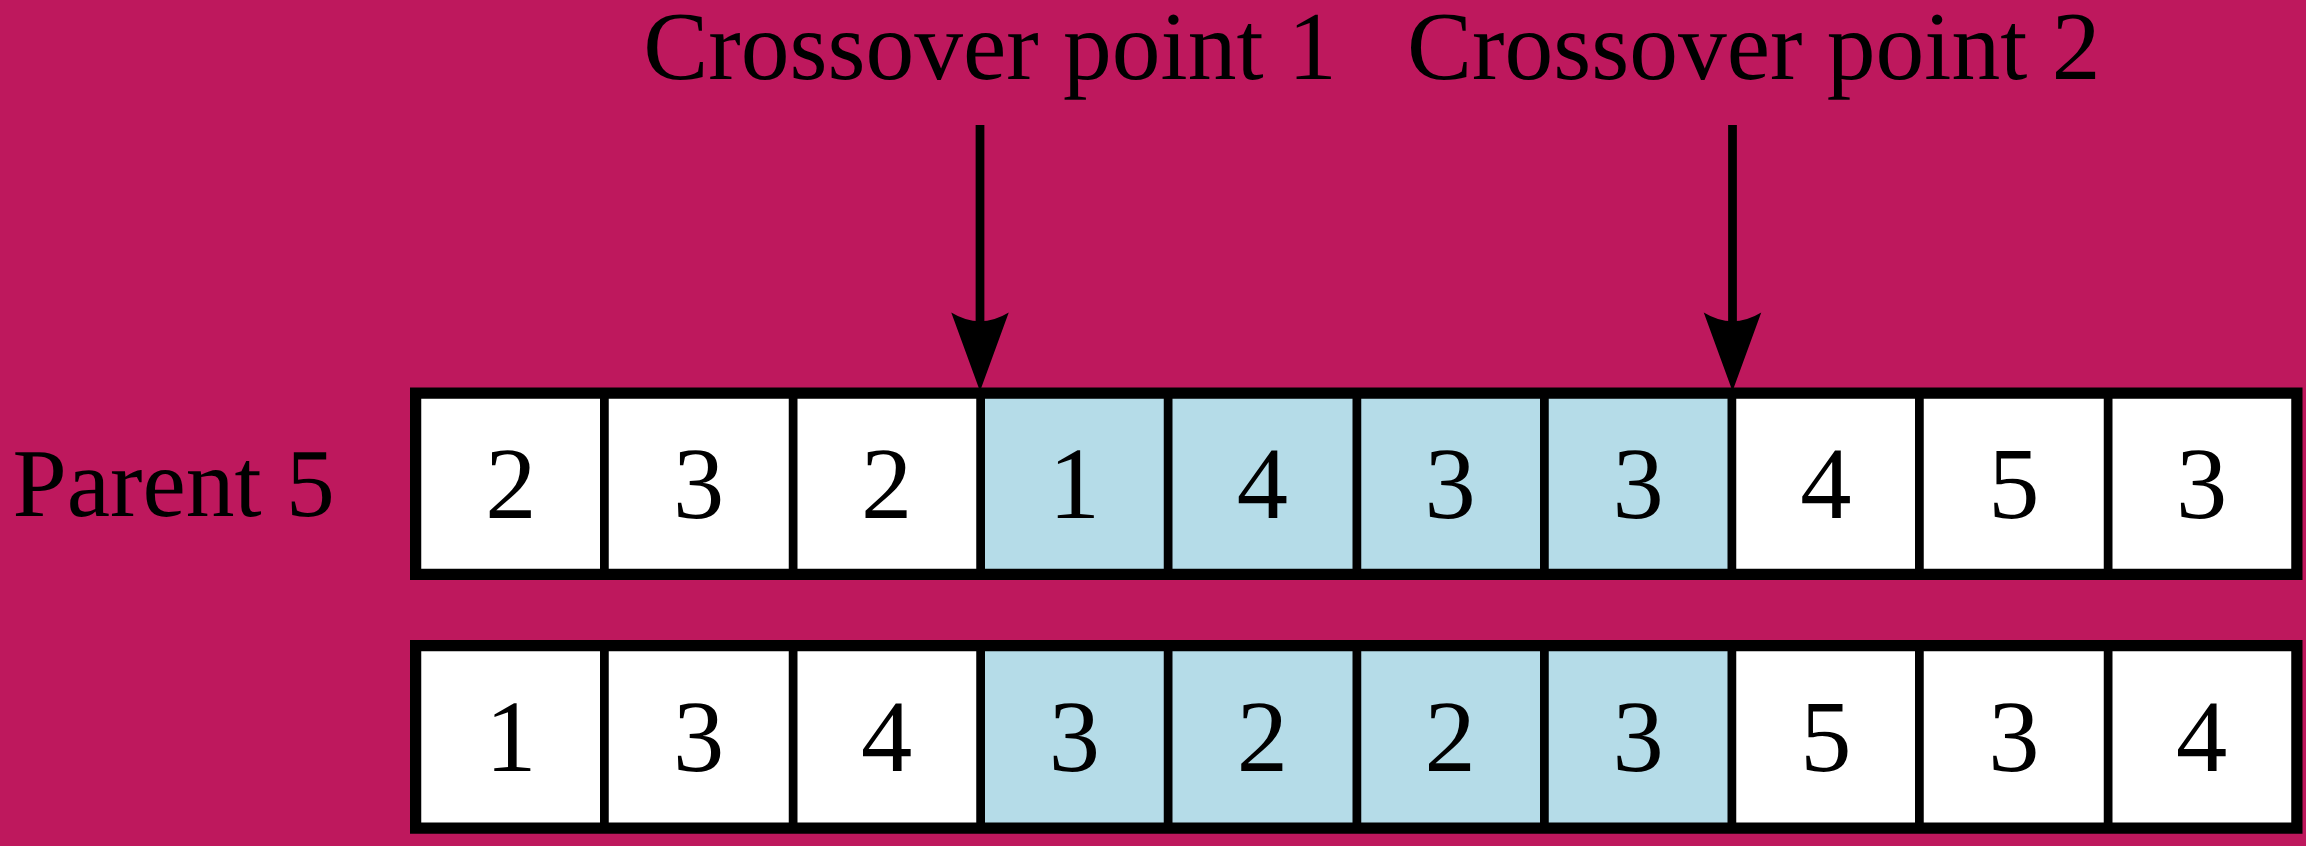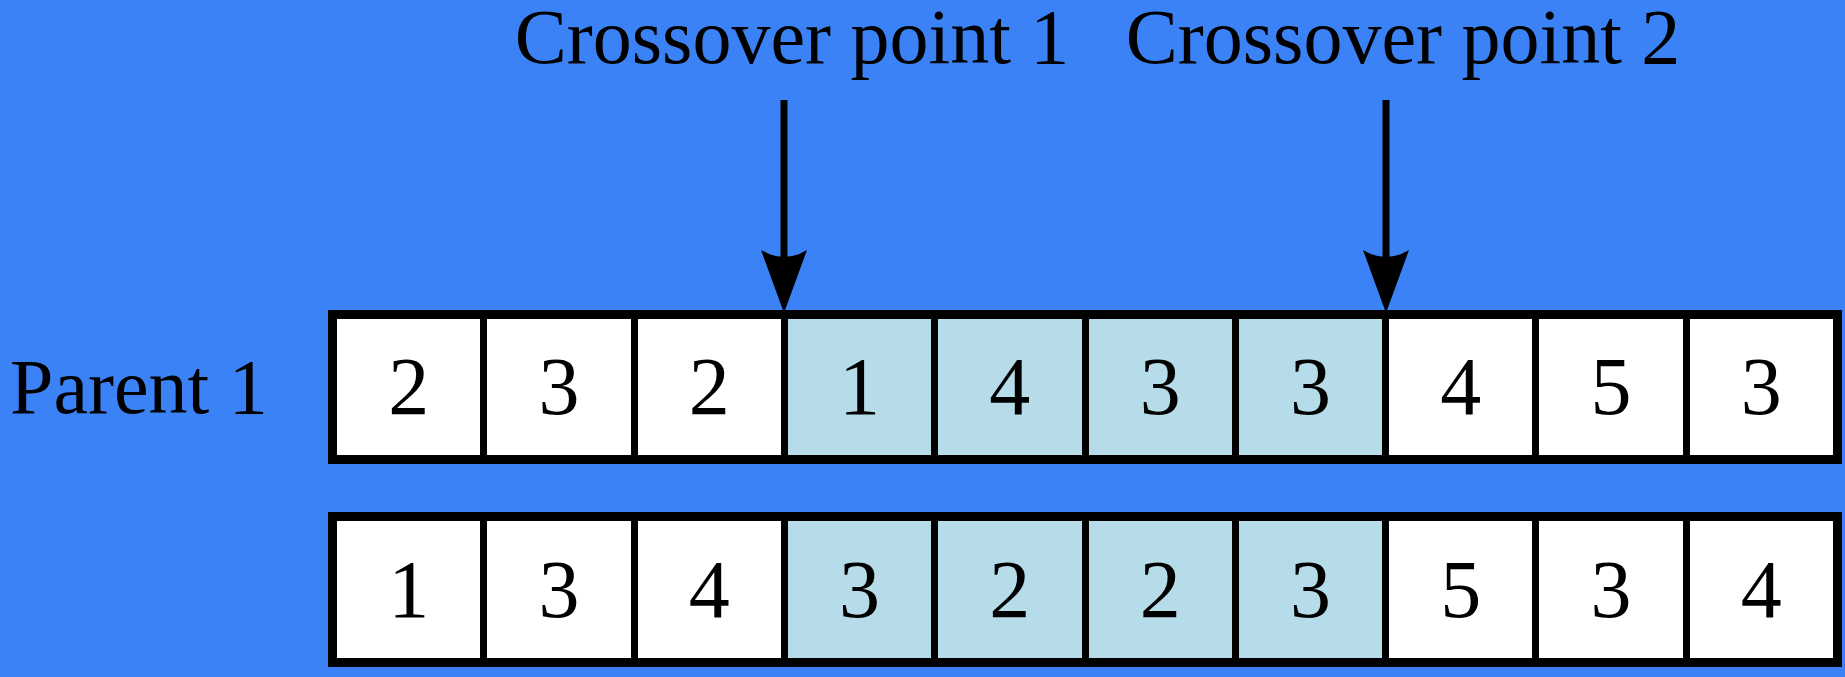--- a/index.html
+++ b/index.html
@@ -1,19 +1,19 @@
 <!DOCTYPE html>
 <html style="--hl: #b5dce8;"><head>
 <meta charset="utf-8">
 <style>
   html,body{margin:0;padding:0;background:#ffffff;}
   .canvas{
     position:relative;
     width:1845px;height:677px;
-    background:#3b82f6;
+    background:#be185d;
     font-family:"Liberation Serif", serif;
     color:#000;
     overflow:hidden;
   }
   .hdr{
     position:absolute;
     top:-7px;
     font-size:78px;
     line-height:1.12;
     white-space:nowrap;
@@ -69,21 +69,21 @@
     <g>
       <line x1="784" y1="100" x2="784" y2="262" stroke="#000" stroke-width="7"></line>
       <path d="M784 313 L761 250 Q784 264 807 250 Z" fill="#000"></path>
     </g>
     <g>
       <line x1="1386" y1="100" x2="1386" y2="262" stroke="#000" stroke-width="7"></line>
       <path d="M1386 313 L1363 250 Q1386 264 1409 250 Z" fill="#000"></path>
     </g>
   </svg>
 
-  <div class="rowlabel r1">Parent 1</div>
+  <div class="rowlabel r1">Parent 5</div>
 
   <div class="grid r1" id="grid0">
       <div class="cell">2</div>
       <div class="cell">3</div>
       <div class="cell">2</div>
       <div class="cell hl">1</div>
       <div class="cell hl">4</div>
       <div class="cell hl">3</div>
       <div class="cell hl">3</div>
       <div class="cell">4</div>

